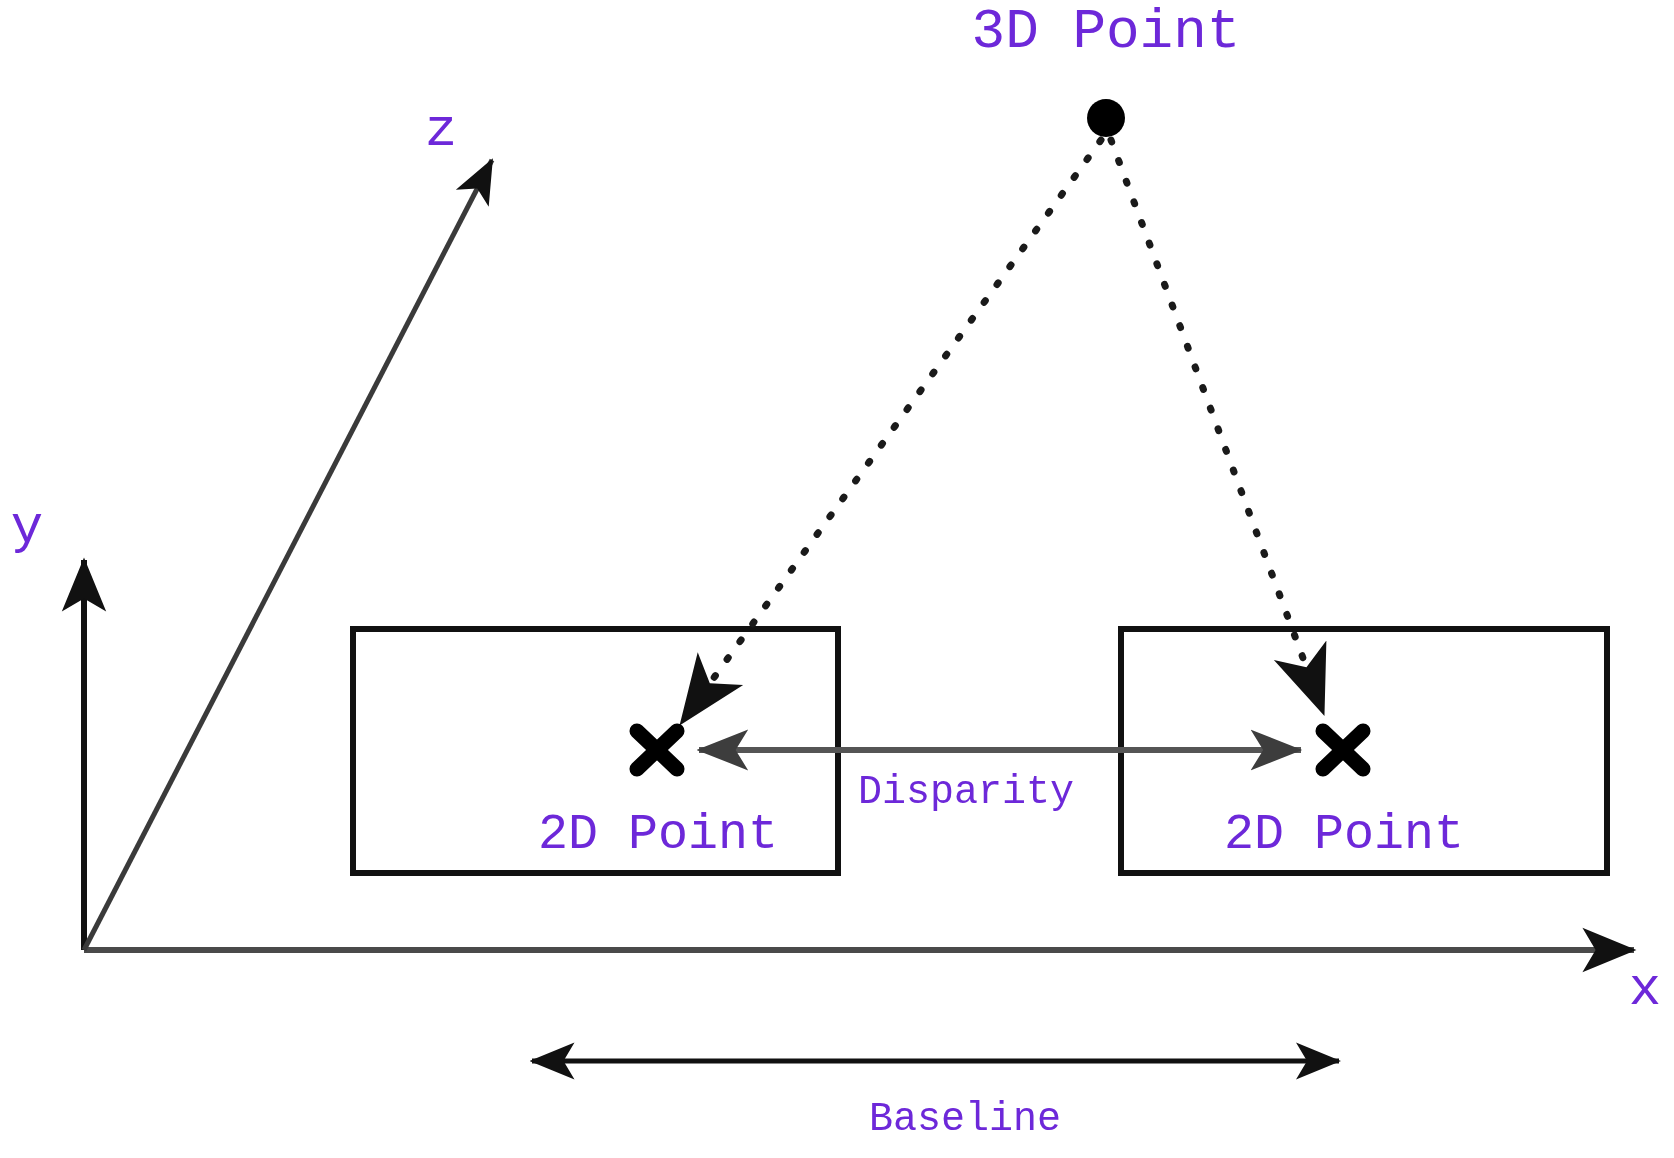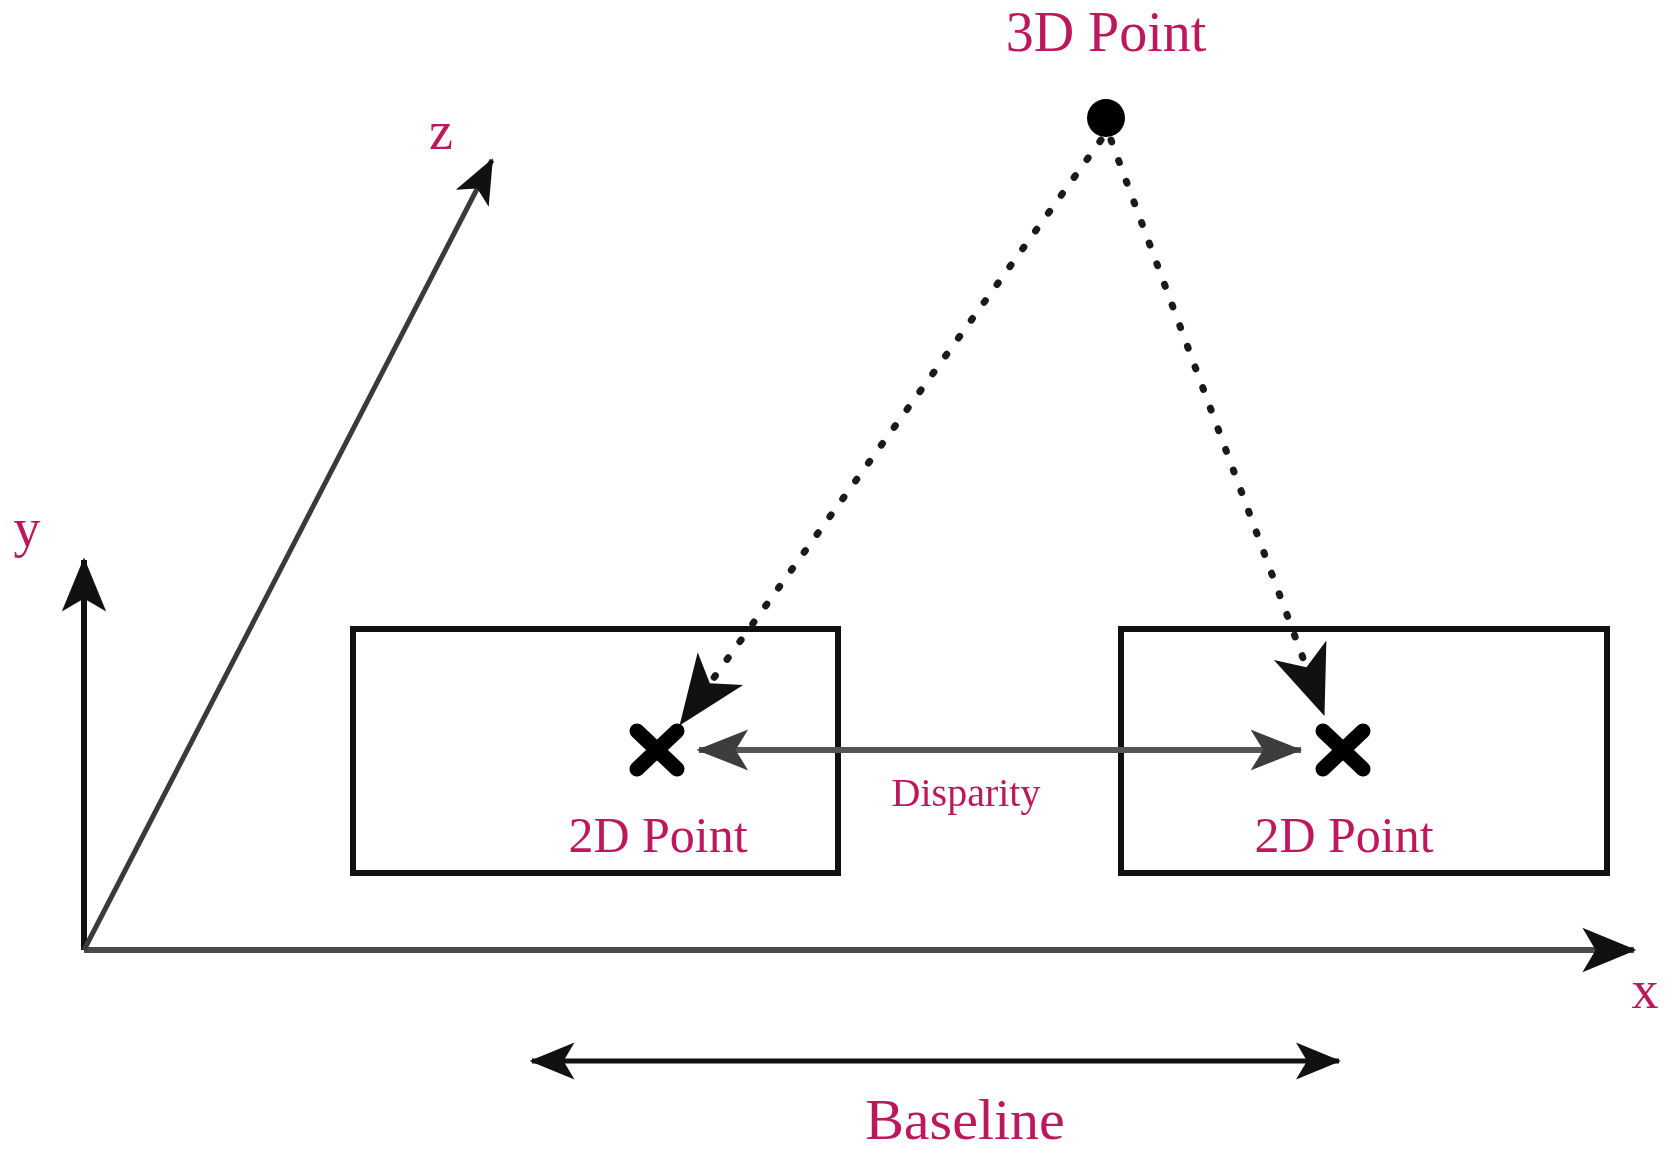--- a/index.html
+++ b/index.html
@@ -17,22 +17,22 @@
   }
   #diagram-svg {
     position: absolute;
     left: 0;
     top: 0;
     width: 1674px;
     height: 1158px;
   }
   .lbl {
     position: absolute;
-    color: #be185d;
-    font-family: Liberation Serif, serif;
+    color: #6d28d9;
+    font-family: Liberation Mono, monospace;
     white-space: nowrap;
     line-height: 1;
   }
   .lbl-center {
     transform: translate(-50%, -50%);
   }
   #label-3d-point {
     left: 1106px;
     top: 32px;
     font-size: 56px;
@@ -53,21 +53,21 @@
     font-size: 54px;
   }
   #label-disparity {
     left: 966px;
     top: 793px;
     font-size: 40px;
   }
   #label-baseline {
     left: 965px;
     top: 1120px;
-    font-size: 58px;
+    font-size: 40px;
   }
   #label-2d-point-left {
     left: 658px;
     top: 835px;
     font-size: 50px;
   }
   #label-2d-point-right {
     left: 1344px;
     top: 835px;
     font-size: 50px;

